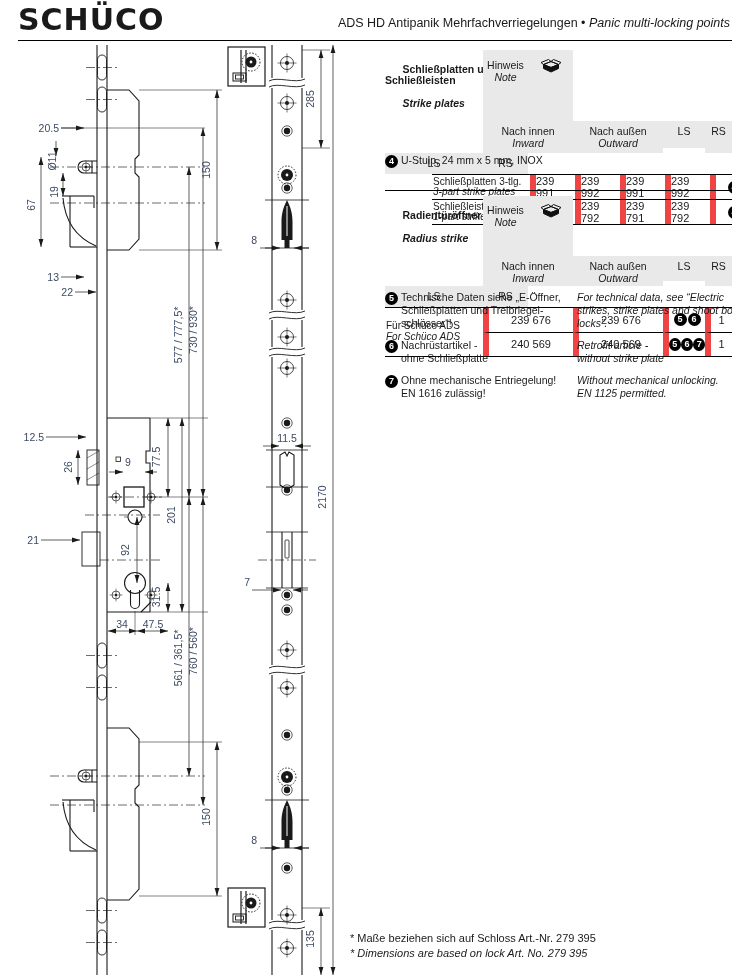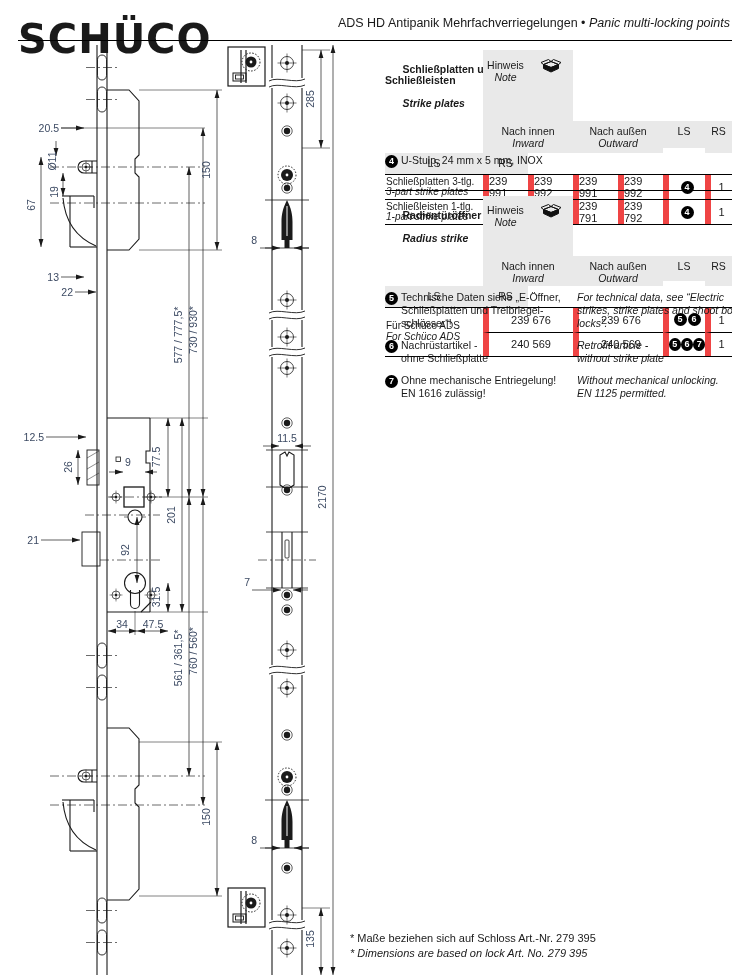--- a/index.html
+++ b/index.html
@@ -1,36 +1,36 @@
 <!DOCTYPE html>
 <html><head>
 <meta charset="utf-8">
 <style>
   html,body{margin:0;padding:0;}
   body{width:732px;height:980px;background:#fff;position:relative;overflow:hidden;
        font-family:"Liberation Sans",sans-serif;color:#1a1a1a;}
   .abs{position:absolute;}
   
-  .brand{left:18px;top:16px;font-size:40px;font-weight:bold;letter-spacing:1px;font-family:"DejaVu Sans",sans-serif;}
+  .brand{left:18px;top:2px;font-size:30px;font-weight:bold;letter-spacing:1px;font-family:"DejaVu Sans",sans-serif;}
   .htitle{left:0;top:16px;width:730px;text-align:right;font-size:12.5px;}
   .htitle i{font-style:italic;}
   .hrule{left:18px;top:40px;right:0;border-top:1.6px solid #000;height:0;}
   
   .tbl{left:385px;width:347px;}
   .grid7{display:grid;grid-template-columns:98px 45px 45px 45px 45px 42px 27px;}
   .grid5{display:grid;grid-template-columns:98px 90px 90px 42px 27px;}
   .bg{background:#e9e9e9;}
   .titlecell{font-weight:bold;font-size:10.5px;line-height:11.5px;padding-top:2px;white-space:pre;}
   .titlecell .en{font-style:italic;}
   .grp{text-align:center;font-size:10.5px;line-height:12px;padding-top:4px;}
   .grp .en{font-style:italic;}
   .sub{text-align:center;font-size:10.5px;padding:4px 0 5px;}
   .notehead{text-align:center;font-size:10.5px;line-height:12px;padding-top:9px;}
   .iconcell{display:flex;align-items:flex-start;justify-content:center;padding-top:8px;}
-  .brow{border-top:1px solid #000;height:24px;}
+  .brow{border-top:1px solid #000;height:24px;margin-left:47px;}
   .c{display:flex;align-items:center;justify-content:center;font-size:11px;border-left:6px solid #ef4444;}
   .lab{font-size:10px;line-height:10.5px;display:flex;flex-direction:column;justify-content:center;padding-left:1px;}
   .lab .en{font-style:italic;}
   .badge{display:inline-block;width:13px;height:13px;border-radius:50%;background:#000;color:#fff;
          font-size:9px;font-weight:bold;line-height:13.5px;text-align:center;}
   .bb{border-bottom:1px solid #000;}
   .bt{border-top:1px solid #000;}
   
   .nrow{display:grid;grid-template-columns:16px 176px 155px;margin-bottom:9px;font-size:10.5px;line-height:13px;}
   .nrow .de{white-space:pre;}

